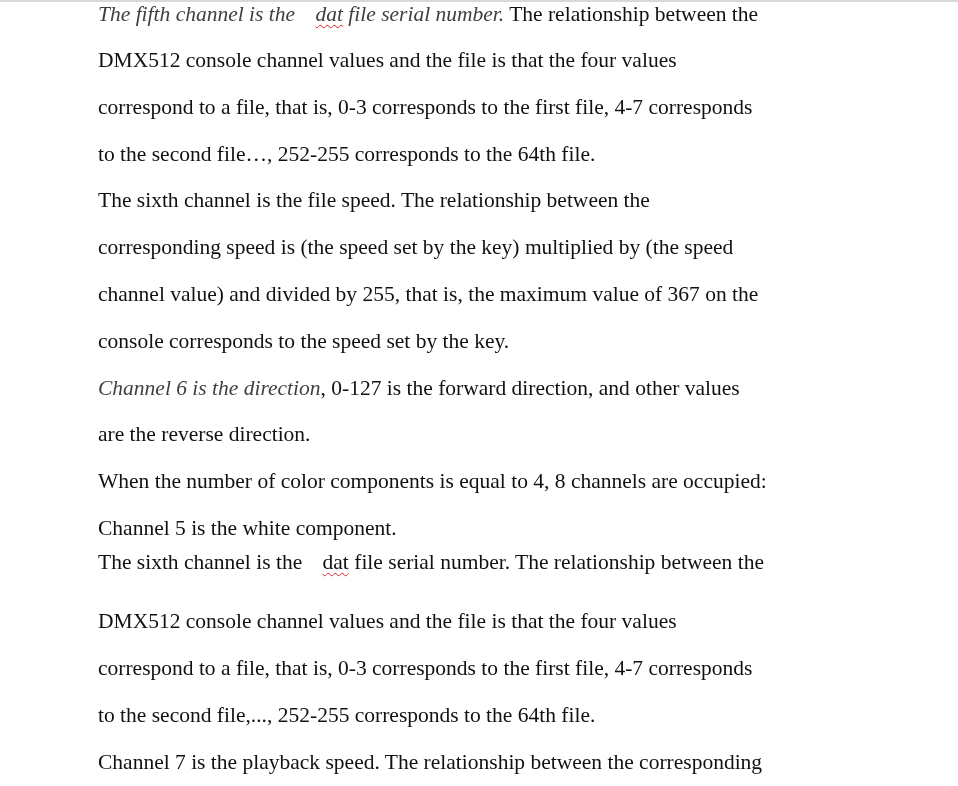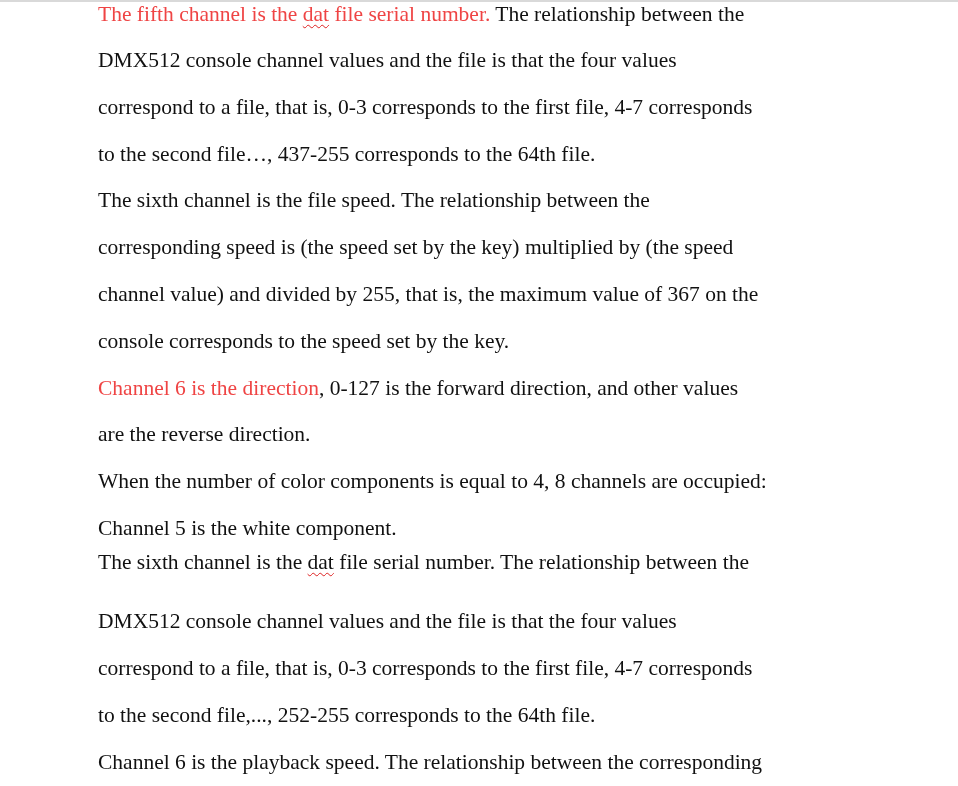--- a/index.html
+++ b/index.html
@@ -14,43 +14,44 @@
     position: absolute; left: 0; top: 0; width: 958px; height: 2px;
     background: #d9d9d9;
   }
   .page {
     position: absolute; left: 98px; top: 0; width: 760px;
   }
   .line {
     position: absolute; left: 0;
     font-size: 21.5px; line-height: 24px; white-space: nowrap;
   }
-  .red { color: #ef4444; }
+  .red { color: #404040; font-style: italic; }
   .spell {
     text-decoration: underline wavy #d22;
     text-decoration-thickness: 1px;
     text-underline-offset: 3px;
+    margin-left: 15px;
   }
 </style>
 </head>
 <body>
 
 <div class="top-rule"></div>
 
 <div class="page">
   <div class="line" style="top:2px"><span class="red">The fifth channel is the </span><span class="red spell">dat</span><span class="red"> file serial number.</span><span> The relationship between the</span></div>
   <div class="line" style="top:48px">DMX512 console channel values and the file is that the four values</div>
   <div class="line" style="top:95px">correspond to a file, that is, 0-3 corresponds to the first file, 4-7 corresponds</div>
-  <div class="line" style="top:142px">to the second file…, 437-255 corresponds to the 64th file.</div>
+  <div class="line" style="top:142px">to the second file…, 252-255 corresponds to the 64th file.</div>
   <div class="line" style="top:188px">The sixth channel is the file speed. The relationship between the</div>
   <div class="line" style="top:235px">corresponding speed is (the speed set by the key) multiplied by (the speed</div>
   <div class="line" style="top:282px">channel value) and divided by 255, that is, the maximum value of 367 on the</div>
   <div class="line" style="top:329px">console corresponds to the speed set by the key.</div>
   <div class="line" style="top:376px"><span class="red">Channel 6 is the direction</span><span>, 0-127 is the forward direction, and other values</span></div>
   <div class="line" style="top:422px">are the reverse direction.</div>
   <div class="line" style="top:469px">When the number of color components is equal to 4, 8 channels are occupied:</div>
   <div class="line" style="top:516px">Channel 5 is the white component.</div>
   <div class="line" style="top:550px"><span>The sixth channel is the </span><span class="spell">dat</span><span> file serial number. The relationship between the</span></div>
   <div class="line" style="top:609px">DMX512 console channel values and the file is that the four values</div>
   <div class="line" style="top:656px">correspond to a file, that is, 0-3 corresponds to the first file, 4-7 corresponds</div>
   <div class="line" style="top:703px">to the second file,..., 252-255 corresponds to the 64th file.</div>
-  <div class="line" style="top:750px">Channel 6 is the playback speed. The relationship between the corresponding</div>
+  <div class="line" style="top:750px">Channel 7 is the playback speed. The relationship between the corresponding</div>
 </div>
 
 </body></html>

